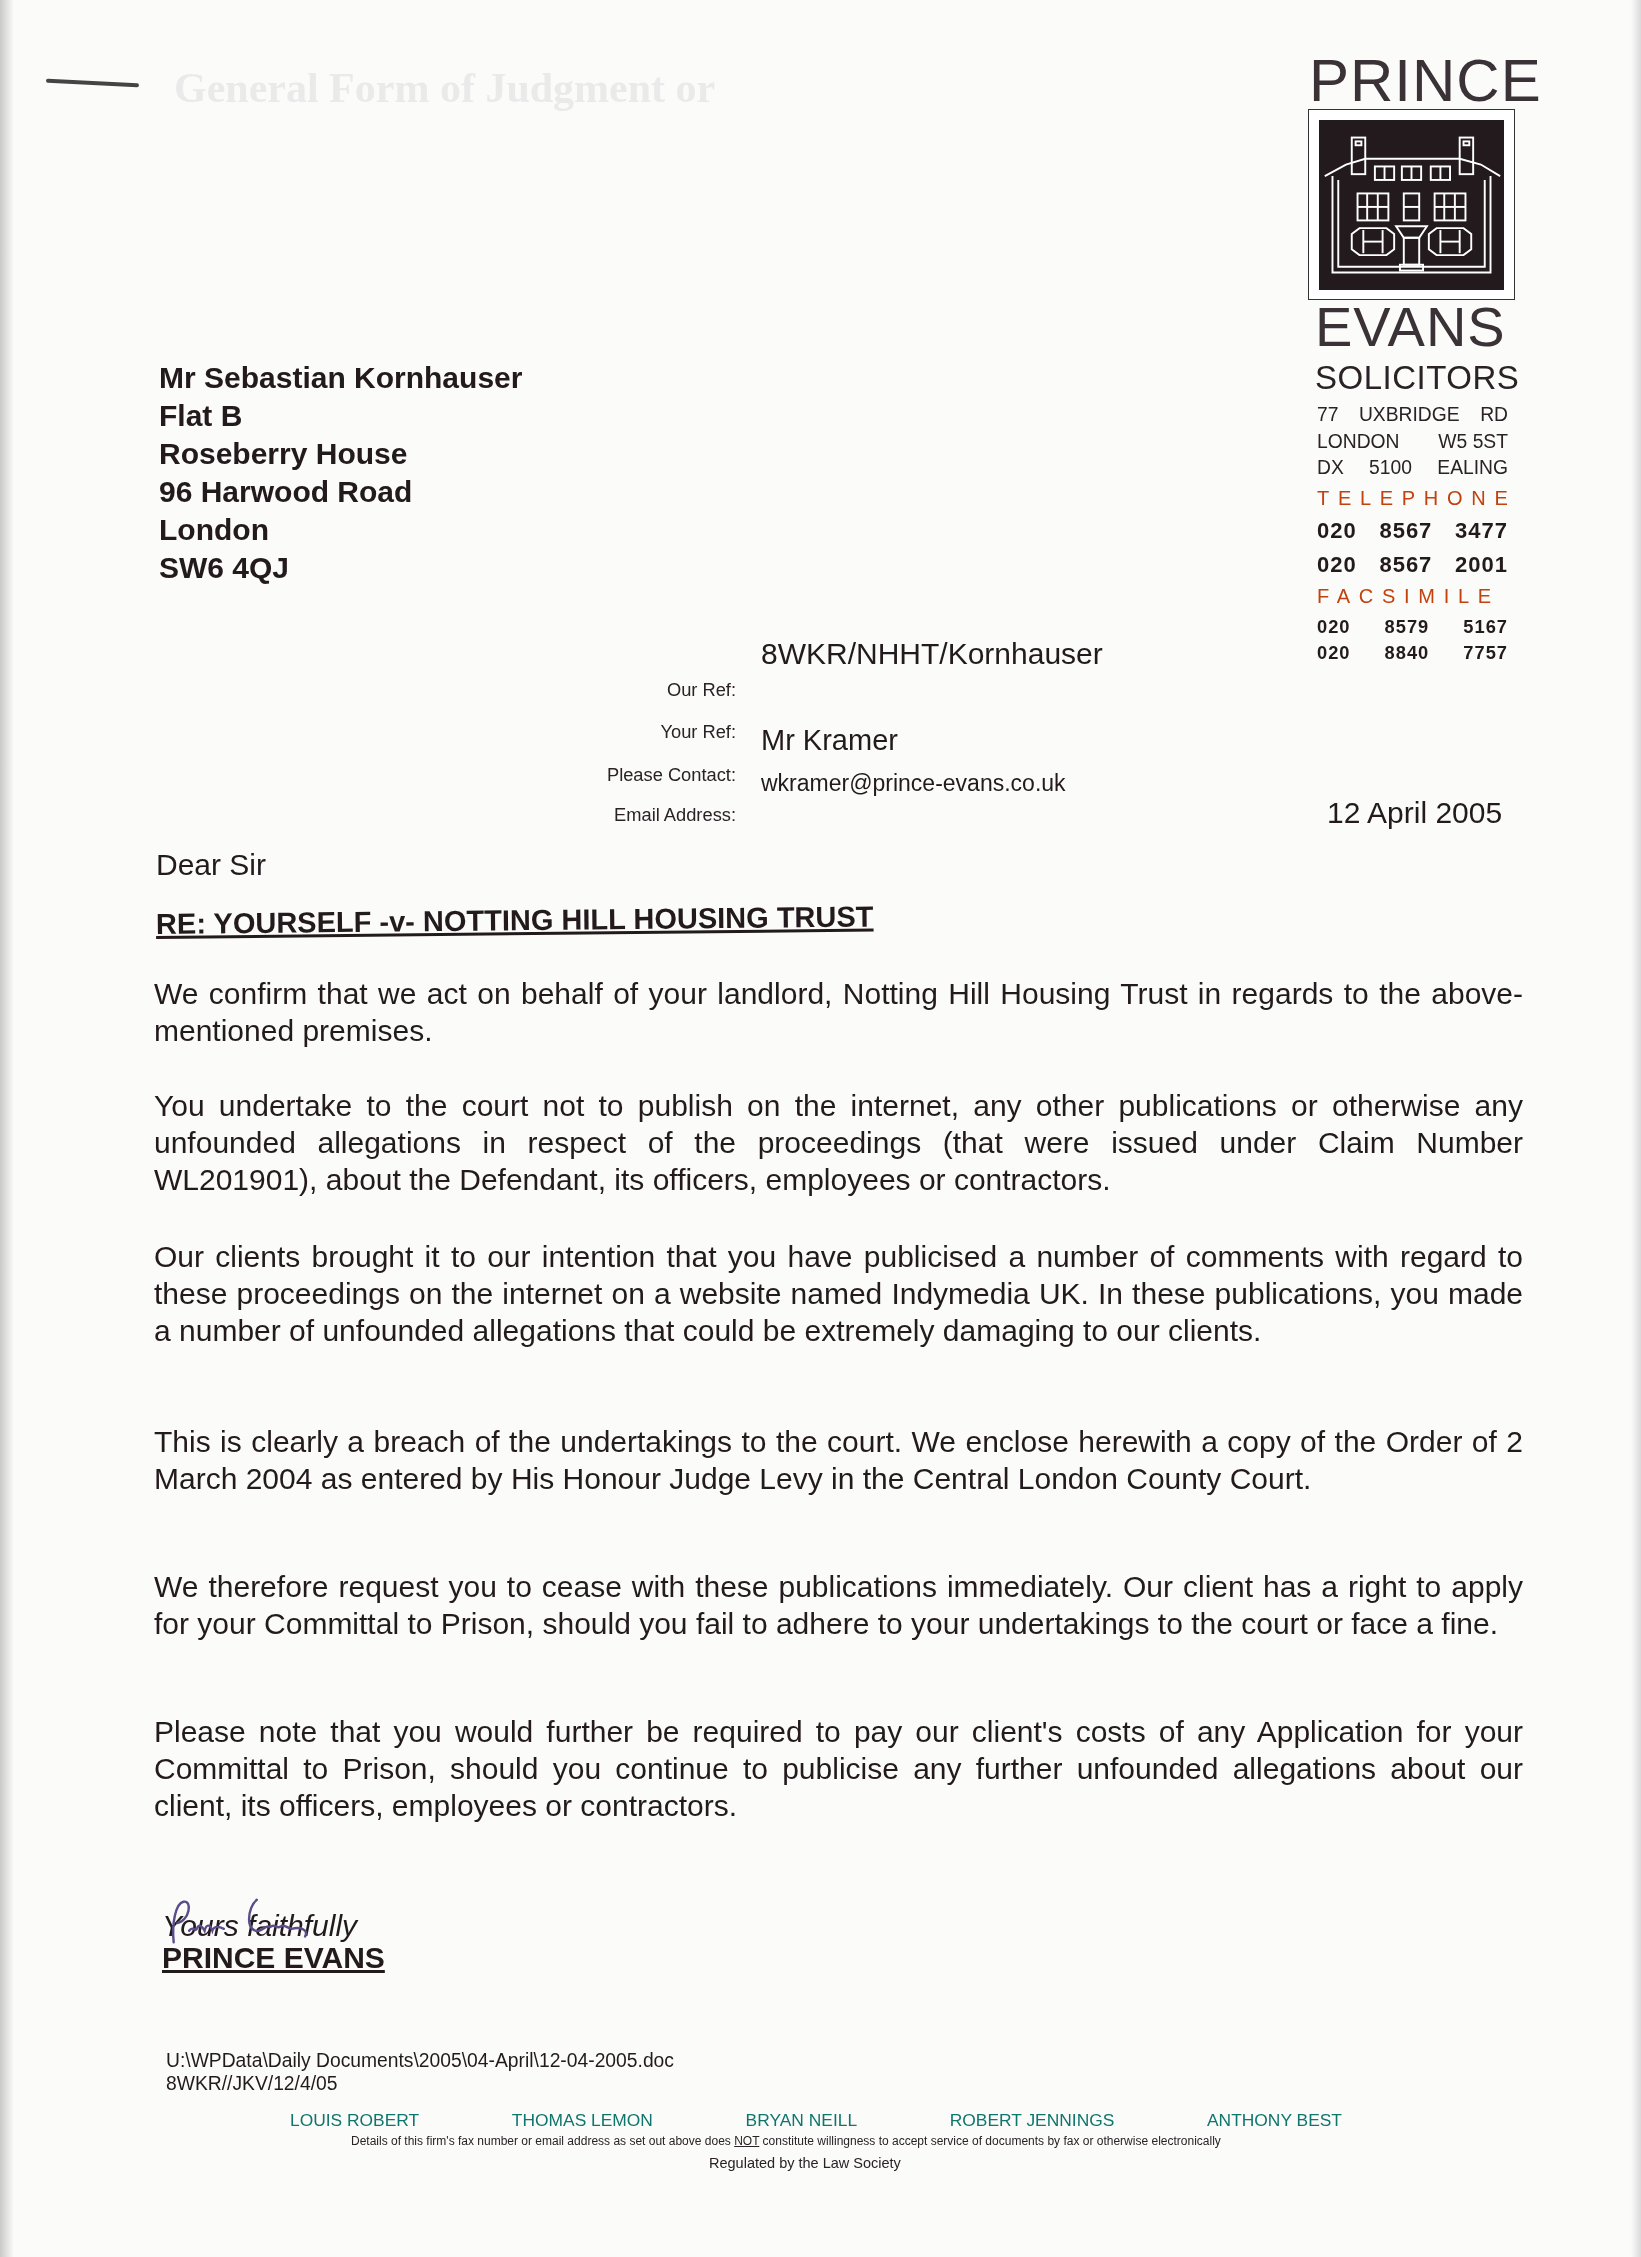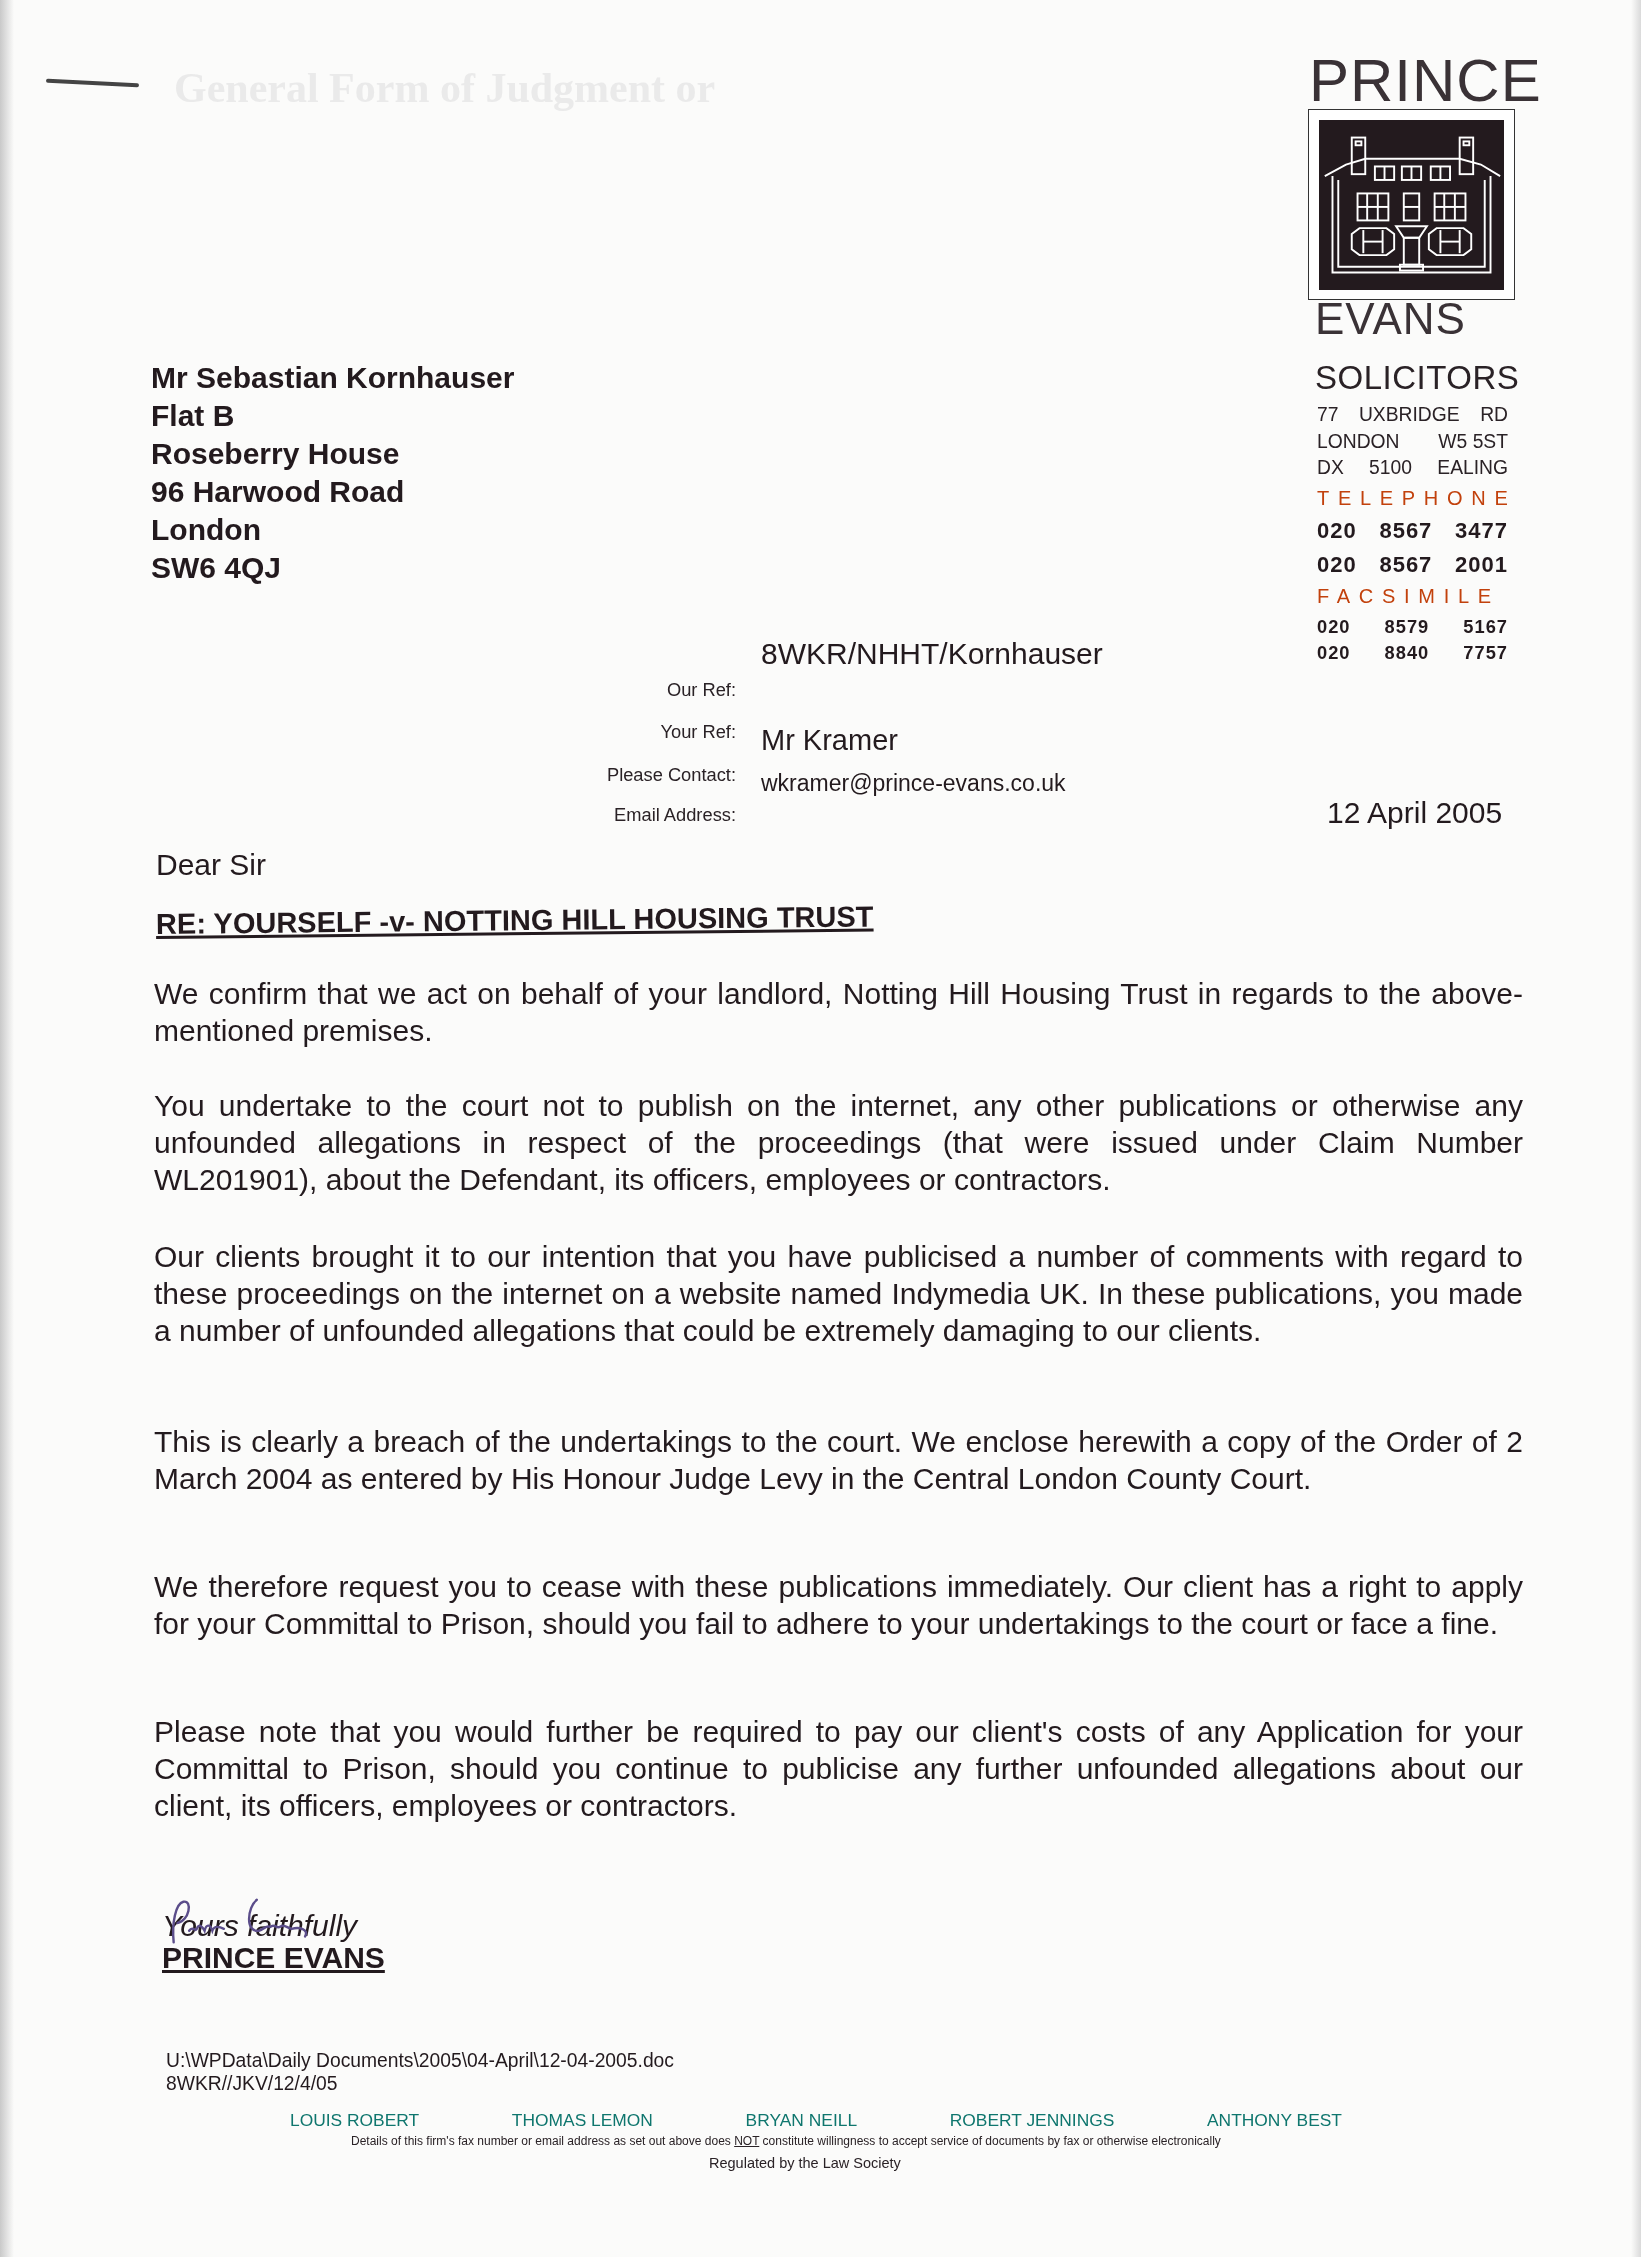--- a/index.html
+++ b/index.html
@@ -11,30 +11,30 @@
   .abs { position: absolute; }
   .edge-shade { position:absolute; top:0; left:0; width:13.5px; height:2257px; background: linear-gradient(to right,#c9c9c9,#fbfbfa); }
   .edge-shade-r { position:absolute; top:0; right:0; width:9.7px; height:2257px; background: linear-gradient(to left,#dadada,#fbfbfa); }
   .scan-mark { left:46px; top:81px; width:93px; height:3.9px; background:#444; transform: rotate(3deg); border-radius:1.9px; }
   .ghost-title { left:174px; top:64px; font-family:"Liberation Serif", serif; font-size:42px; color:#eaeaea; font-weight:bold; }
 
   
   .logo-prince { left:1309px; top:46px; font-size:60px; letter-spacing:1px; color:#3a3236; font-weight:normal; }
   .logo-box { left:1308px; top:109px; width:205px; height:189px; border:1.9px solid #333; background:#fff; }
   .logo-inner { position:absolute; left:9.7px; top:9.7px; width:185px; height:170px; background:#231a1e; }
-  .logo-evans { left:1315px; top:294px; font-size:44px; color:#3a3236; letter-spacing:1px; }
+  .logo-evans { left:1315px; top:294px; font-size:56px; color:#3a3236; letter-spacing:1px; }
   .solicitors { left:1315px; top:359px; font-size:33px; color:#2a2226; letter-spacing:0.5px; }
   .addr-line { left:1317px; font-size:19.3px; color:#2a2226; width:191px; display:flex; justify-content:space-between; }
   .spaced-label { left:1317px; font-size:20px; color:#c2410c; letter-spacing:8.7px; width:203px; }
   .phone { left:1317px; font-size:22px; font-weight:bold; color:#231a1e; width:191px; display:flex; justify-content:space-between; letter-spacing:1px; }
   .fax { left:1317px; font-size:18.3px; font-weight:bold; color:#231a1e; width:191px; display:flex; justify-content:space-between; letter-spacing:1px; }
 
   
   .recipient { left:151px; top:359px; font-size:30px; font-weight:bold; line-height:38px; color:#231a1e; }
-  .recipient div { white-space:nowrap; }
+  .recipient div { white-space:nowrap;margin-left:8px; }
 
   
   .ref-label { font-size:18.3px; color:#2a2226; text-align:right; width:193px; left:543px;margin-top:28px; }
   .ref-value { left:761px; color:#231a1e; }
 
   .date { left:1327px; top:796px; font-size:30px; }
   .salutation { left:156px; top:848px; font-size:30px; }
   .re-heading { left:156px; top:908px; font-size:29px; font-weight:bold; text-decoration:underline; text-decoration-thickness:2.9px; transform: rotate(-0.6deg); transform-origin:left; }
 
   .para { left:154px; width:1369px; font-size:30px; line-height:37px; text-align:justify; text-align-last:left; color:#231a1e; }

